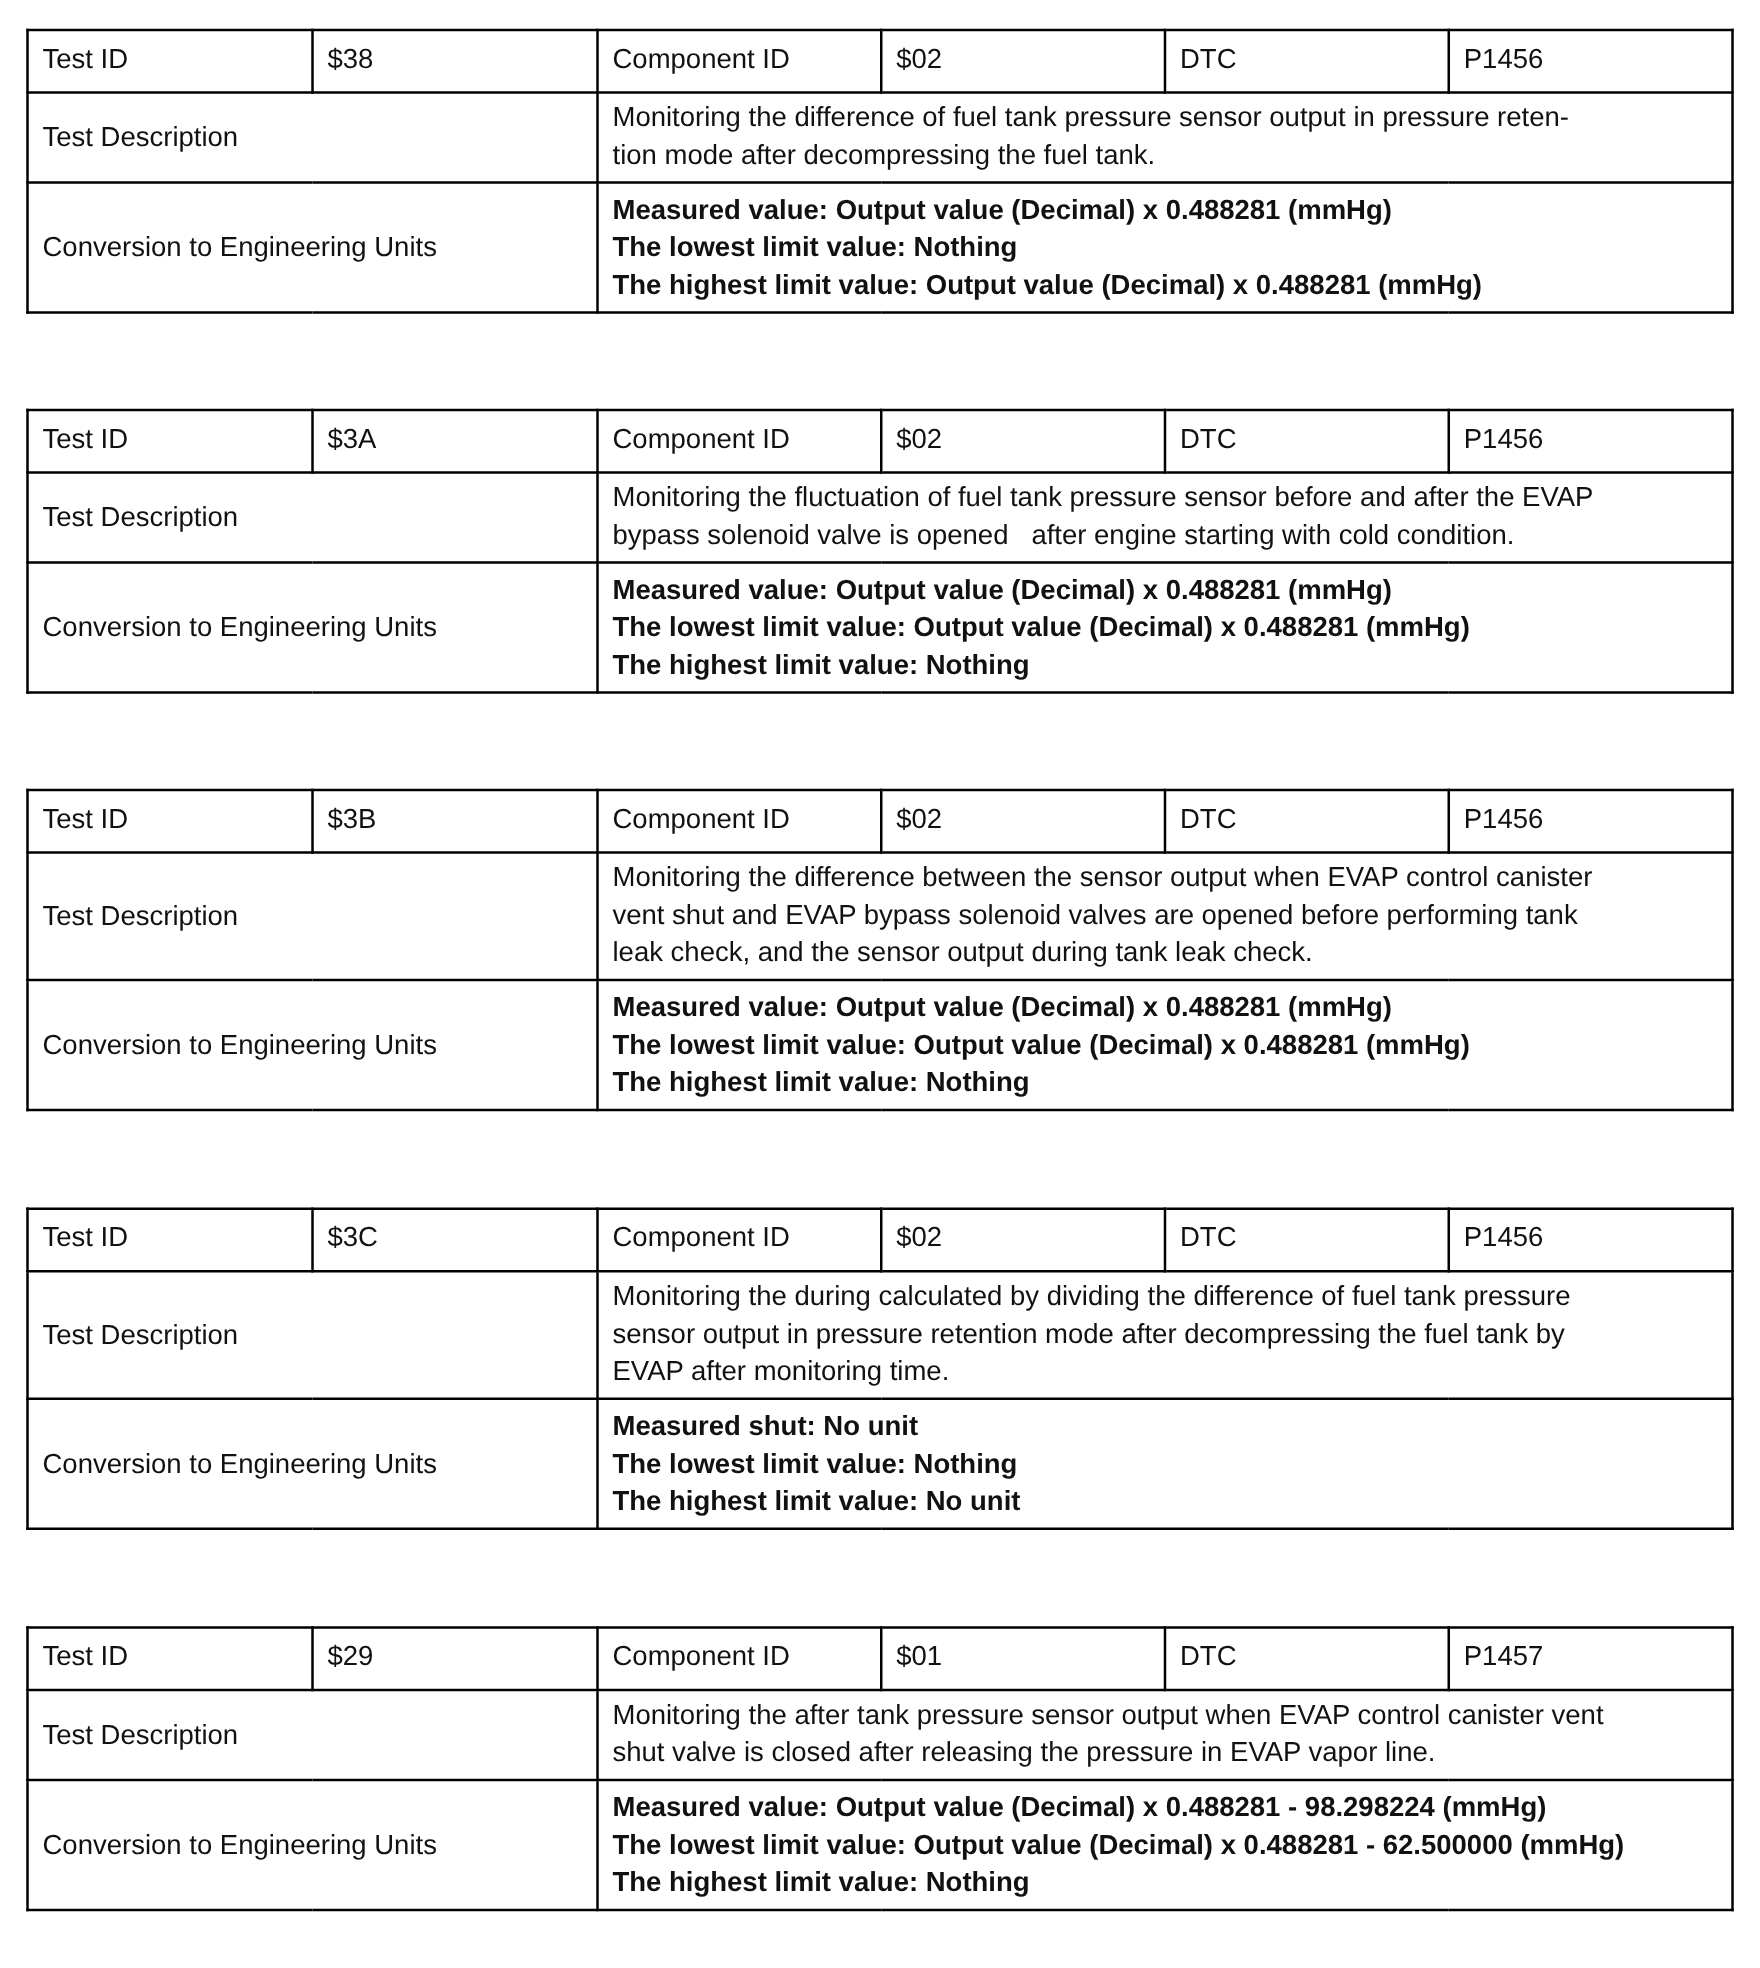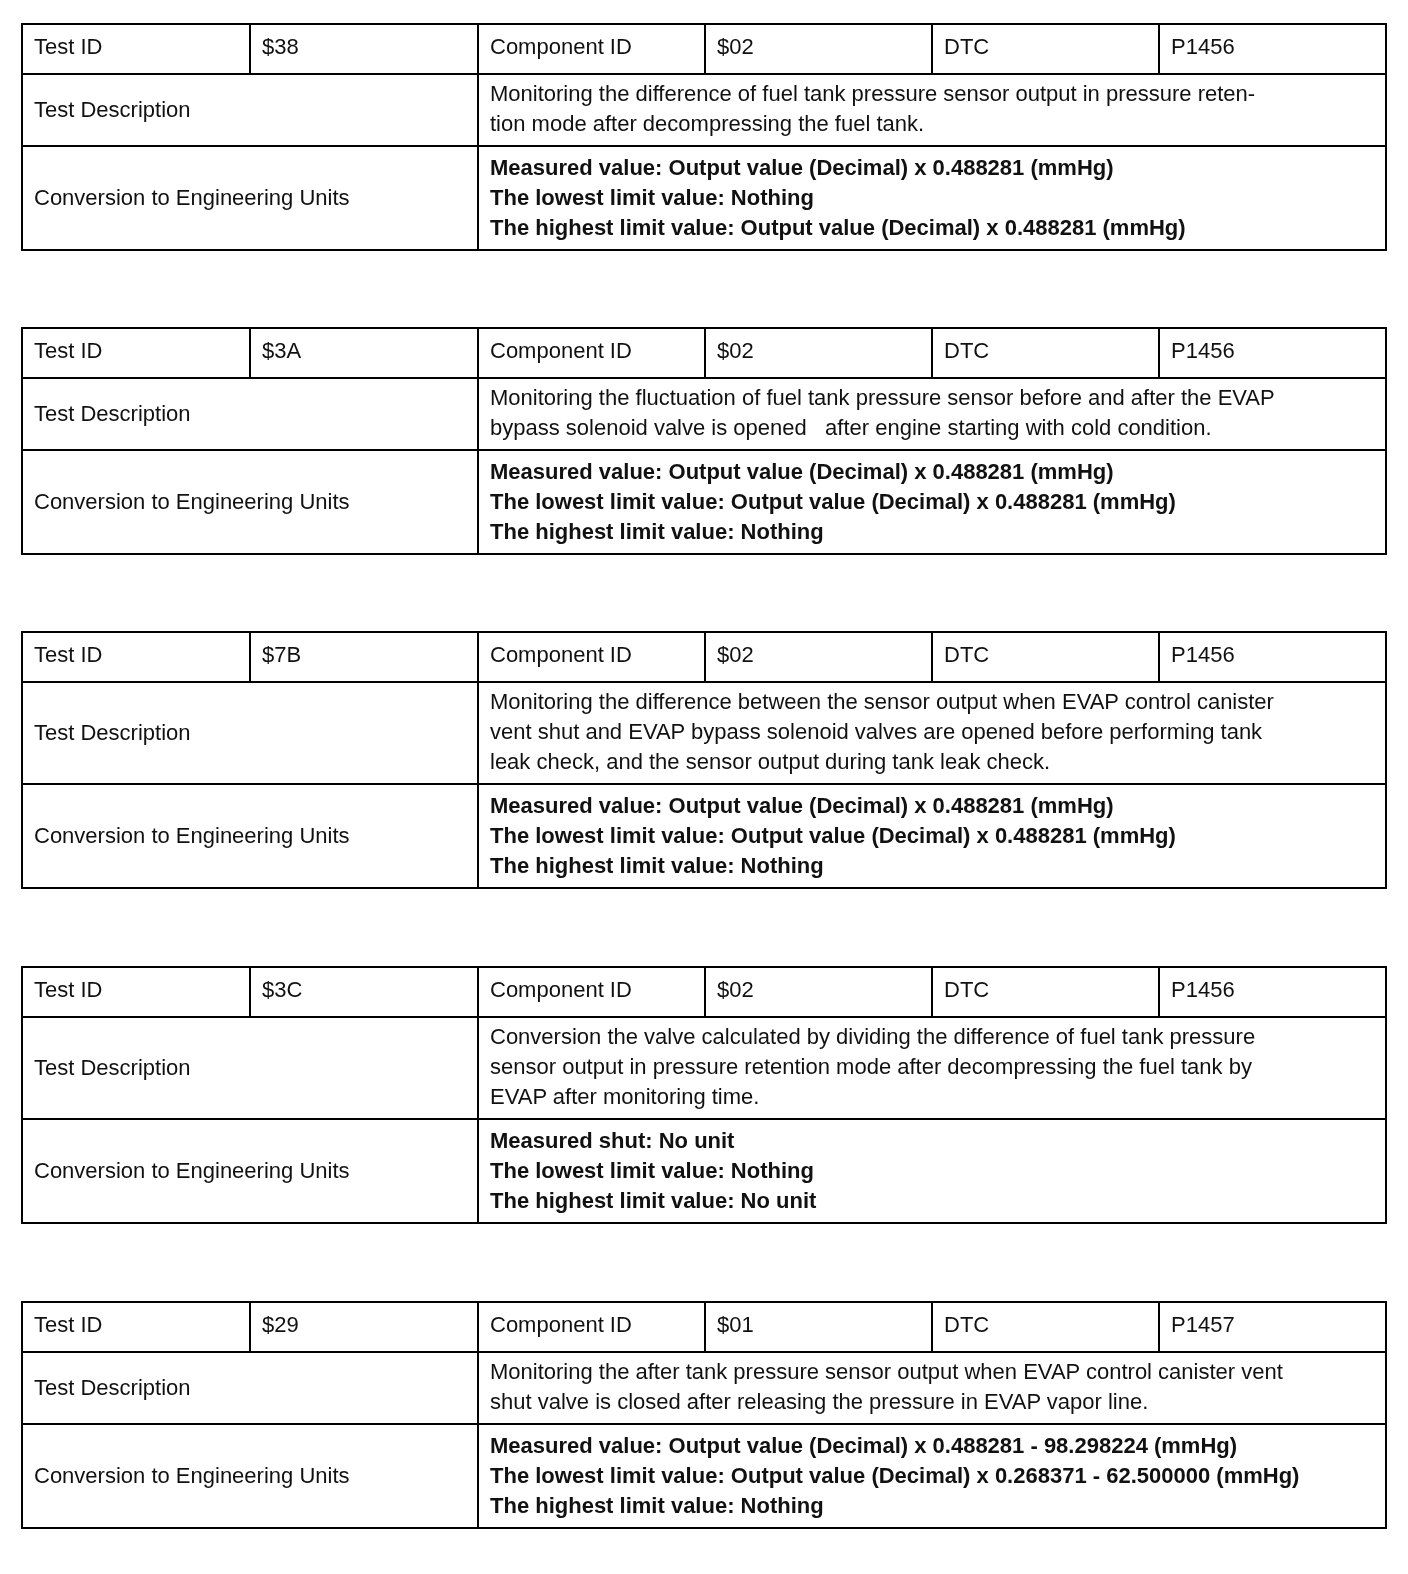--- a/index.html
+++ b/index.html
@@ -91,21 +91,21 @@
       <col style="width:228px">
       <col style="width:228px">
       <col style="width:227px">
       <col style="width:227px">
       <col style="width:227px">
       <col style="width:227px">
     </colgroup>
   <tbody>
       <tr class="hdr">
     <td>Test ID</td>
-    <td>$7B</td>
+    <td>$3B</td>
     <td>Component ID</td>
     <td>$02</td>
     <td>DTC</td>
     <td>P1456</td>
   </tr>
   <tr>
     <td colspan="2">Test Description</td>
     <td colspan="4" class="desc">
       <span class="line">Monitoring the difference between the sensor output when EVAP control canister</span>
       <span class="line">vent shut and EVAP bypass solenoid valves are opened before performing tank</span>
@@ -137,21 +137,21 @@
     <td>Test ID</td>
     <td>$3C</td>
     <td>Component ID</td>
     <td>$02</td>
     <td>DTC</td>
     <td>P1456</td>
   </tr>
   <tr>
     <td colspan="2">Test Description</td>
     <td colspan="4" class="desc">
-      <span class="line">Conversion the valve calculated by dividing the difference of fuel tank pressure</span>
+      <span class="line">Monitoring the during calculated by dividing the difference of fuel tank pressure</span>
       <span class="line">sensor output in pressure retention mode after decompressing the fuel tank by</span>
       <span class="line">EVAP after monitoring time.</span>
     </td>
   </tr>
   <tr>
     <td colspan="2">Conversion to Engineering Units</td>
     <td colspan="4" class="conv">
       <span class="line">Measured shut: No unit</span>
       <span class="line">The lowest limit value: Nothing</span>
       <span class="line">The highest limit value: No unit</span>
@@ -182,18 +182,18 @@
     <td colspan="2">Test Description</td>
     <td colspan="4" class="desc">
       <span class="line">Monitoring the after tank pressure sensor output when EVAP control canister vent</span>
       <span class="line">shut valve is closed after releasing the pressure in EVAP vapor line.</span>
     </td>
   </tr>
   <tr>
     <td colspan="2">Conversion to Engineering Units</td>
     <td colspan="4" class="conv">
       <span class="line">Measured value: Output value (Decimal) x 0.488281 - 98.298224 (mmHg)</span>
-      <span class="line">The lowest limit value: Output value (Decimal) x 0.268371 - 62.500000 (mmHg)</span>
+      <span class="line">The lowest limit value: Output value (Decimal) x 0.488281 - 62.500000 (mmHg)</span>
       <span class="line">The highest limit value: Nothing</span>
     </td>
   </tr>
 </tbody>
   </table>
 
 </body></html>

